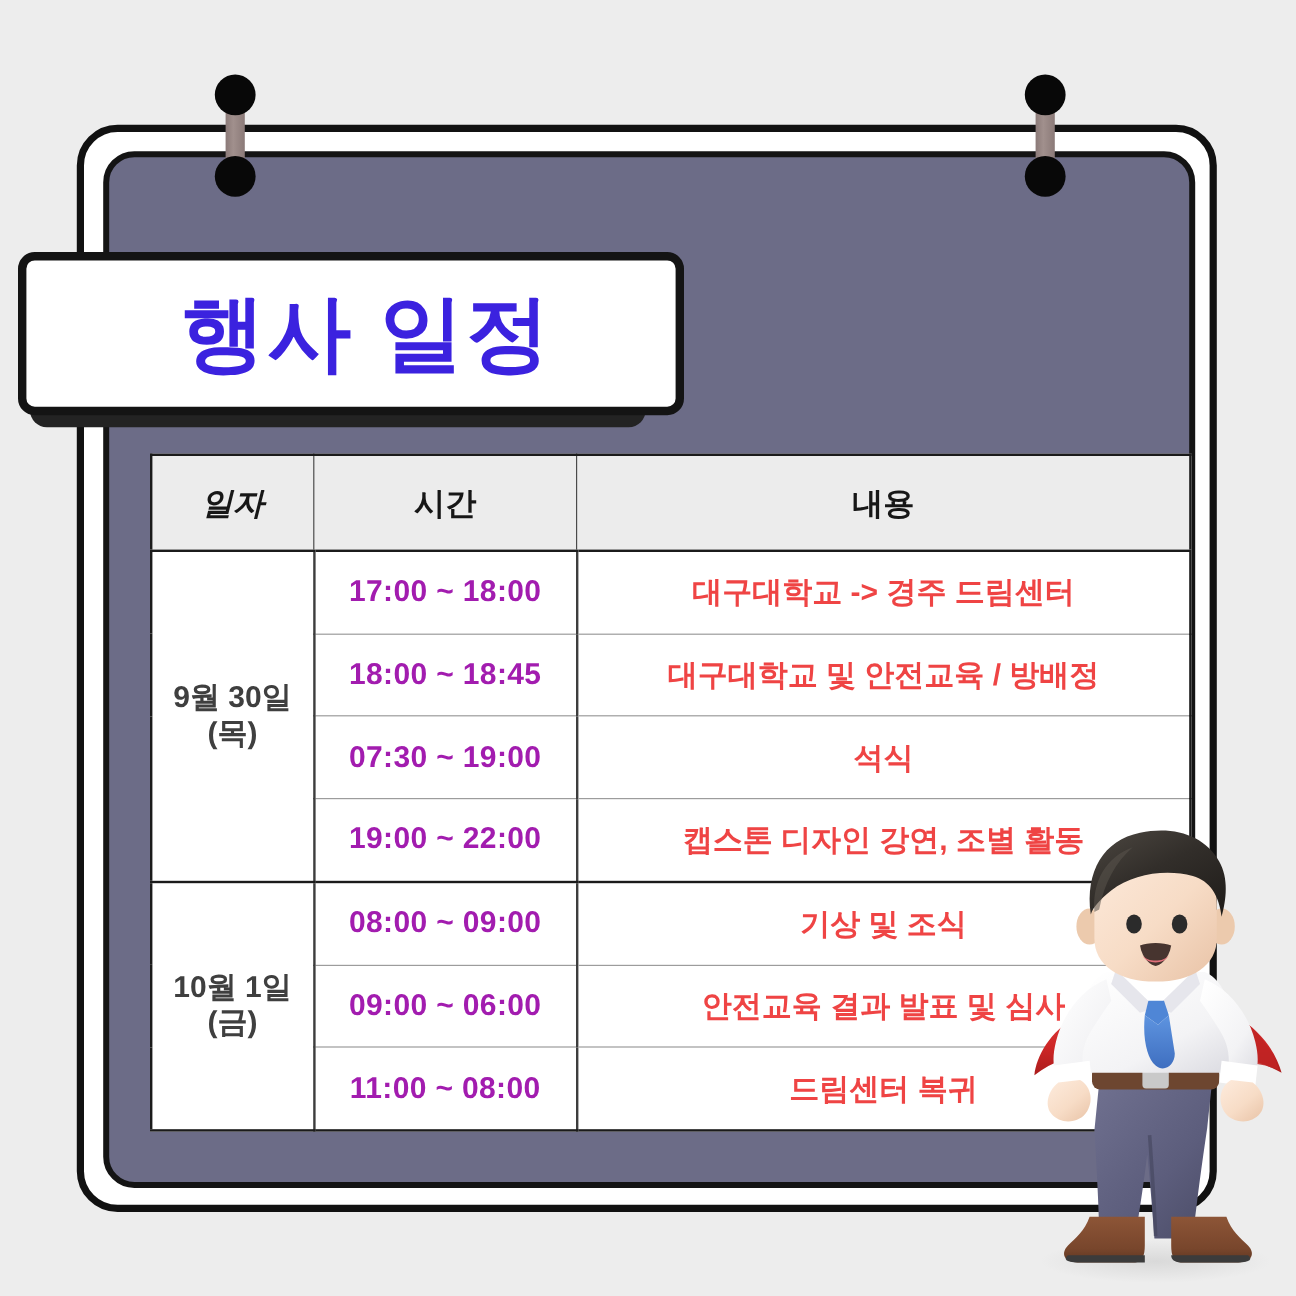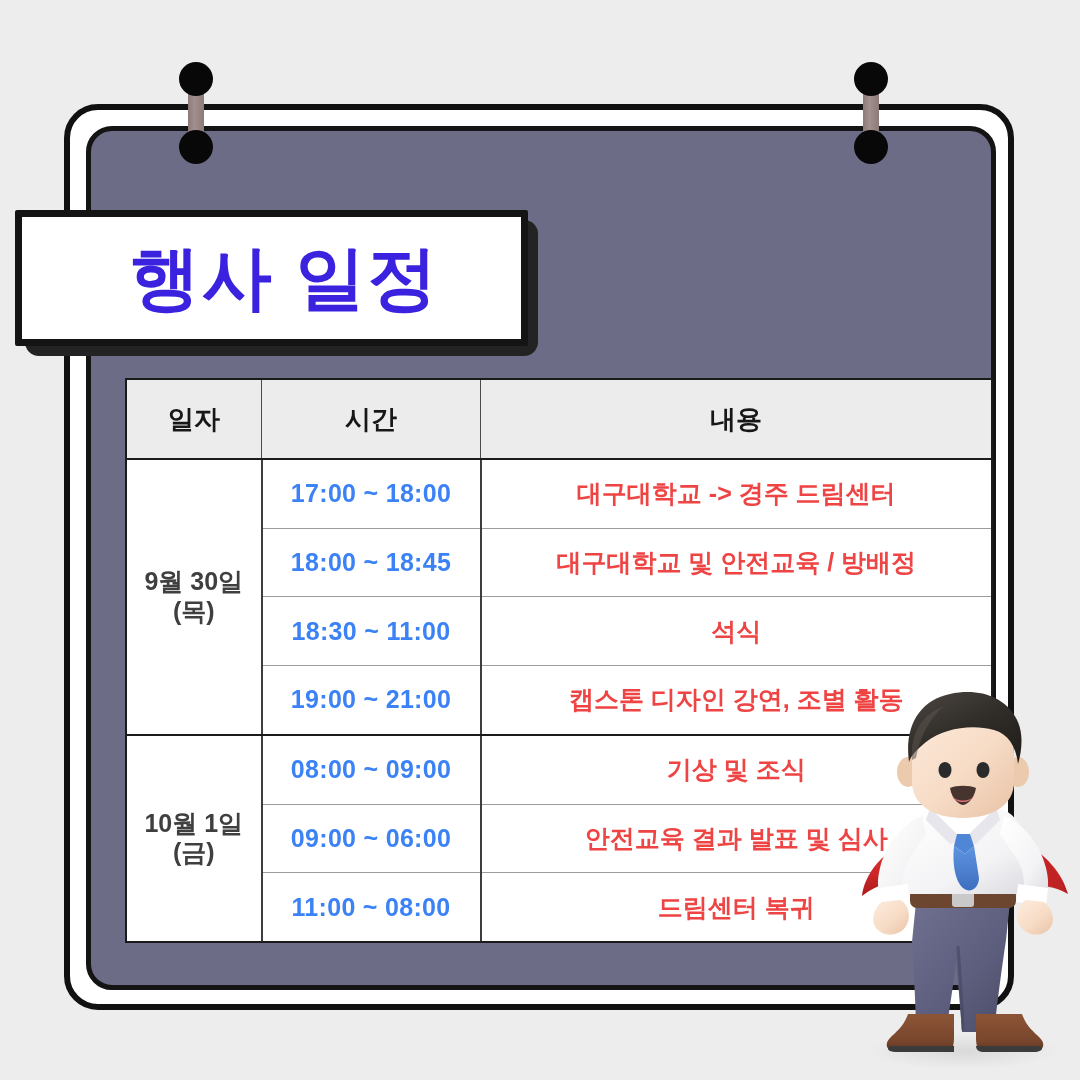--- a/index.html
+++ b/index.html
@@ -96,25 +96,25 @@
     top: 10px;
     width: 513px;
     height: 136px;
     background: #232323;
     border-radius: 14px;
   }
   #title-plate {
     position: absolute;
     left: 0;
     top: 0;
-    width: 513px;
+    width: 555px;
     height: 136px;
     background: #ffffff;
     border: 7px solid #141414;
-    border-radius: 2px;
+    border-radius: 14px;
     box-sizing: border-box;
     display: flex;
     align-items: center;
     justify-content: center;
   }
   #title-text {
     font-size: 70px;
     font-weight: 700;
     color: #3b22df;
     letter-spacing: 2px;
@@ -147,36 +147,36 @@
     padding: 0 6px;
   }
   #schedule-table thead th {
     background: #ececec;
     color: #171717;
     height: 78px;
     font-size: 26px;
     border-color: #4a4a4a;
     border-bottom: 2px solid #1b1b1b;
   }
-  #schedule-table thead th.col-date   { width: 122px; }
+  #schedule-table thead th.col-date   { width: 122px; font-style: italic; }
   #schedule-table thead th.col-time   { width: 206px; }
   #schedule-table thead th.col-detail { width: 498px; }
 
   #schedule-table td.date-cell {
     border-right: 2px solid #3d3d3d;
     border-top: 2px solid #1b1b1b;
     border-bottom: 2px solid #1b1b1b;
     font-size: 25px;
     line-height: 1.18;
     color: #3f3f3f;
     white-space: pre-line;
   }
   #schedule-table td.time-cell {
     border-right: 2px solid #3d3d3d;
-    color: #3b82f6;
+    color: #a21caf;
     letter-spacing: 0.3px;
   }
   #schedule-table td.detail-cell {
     color: #ef4444;
   }
   #schedule-table tr.group-start td.time-cell,
   #schedule-table tr.group-start td.detail-cell {
     border-top: 2px solid #1b1b1b;
   }
   #schedule-table tr.group-end td.time-cell,
@@ -235,25 +235,25 @@
         <td class="date-cell" rowspan="4">9월 30일
 (목)</td>
         <td class="time-cell">17:00 ~ 18:00</td>
         <td class="detail-cell">대구대학교 -&gt; 경주 드림센터</td>
       </tr>
       <tr>
         <td class="time-cell">18:00 ~ 18:45</td>
         <td class="detail-cell">대구대학교 및 안전교육 / 방배정</td>
       </tr>
       <tr>
-        <td class="time-cell">18:30 ~ 11:00</td>
+        <td class="time-cell">07:30 ~ 19:00</td>
         <td class="detail-cell">석식</td>
       </tr>
       <tr class="group-end">
-        <td class="time-cell">19:00 ~ 21:00</td>
+        <td class="time-cell">19:00 ~ 22:00</td>
         <td class="detail-cell">캡스톤 디자인 강연, 조별 활동</td>
       </tr>
 
       <tr class="group-start">
         <td class="date-cell" rowspan="3">10월 1일
 (금)</td>
         <td class="time-cell">08:00 ~ 09:00</td>
         <td class="detail-cell">기상 및 조식</td>
       </tr>
       <tr>

